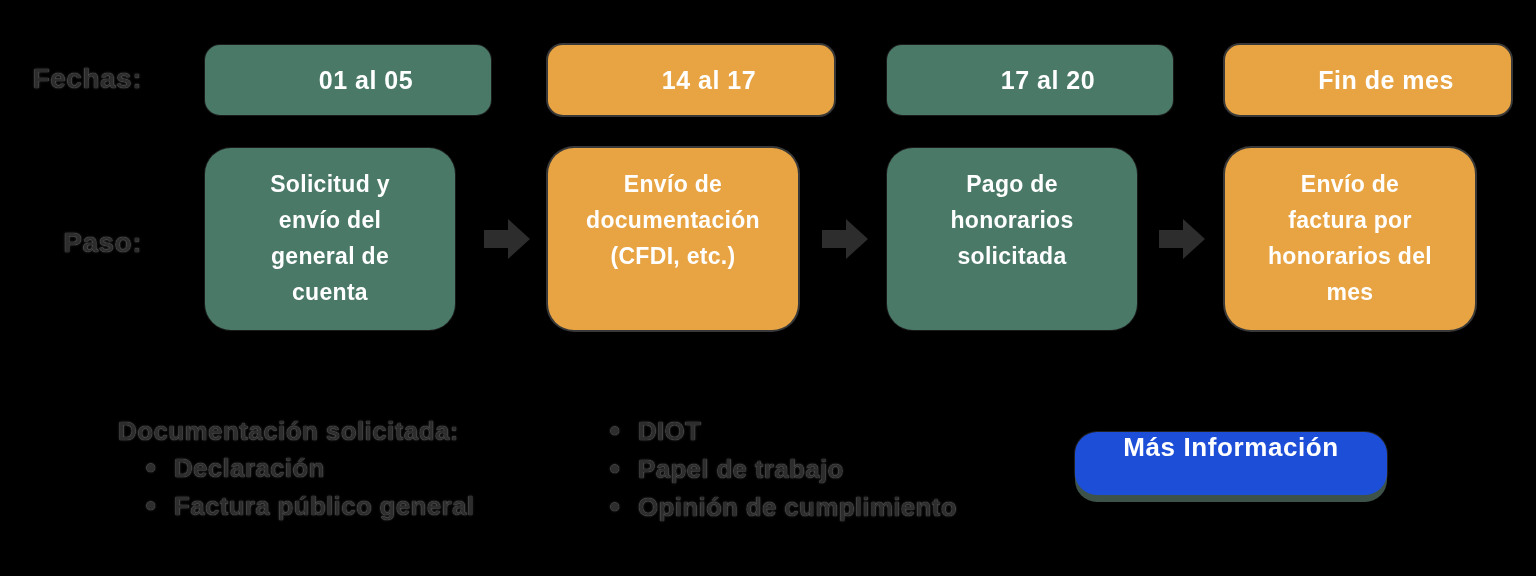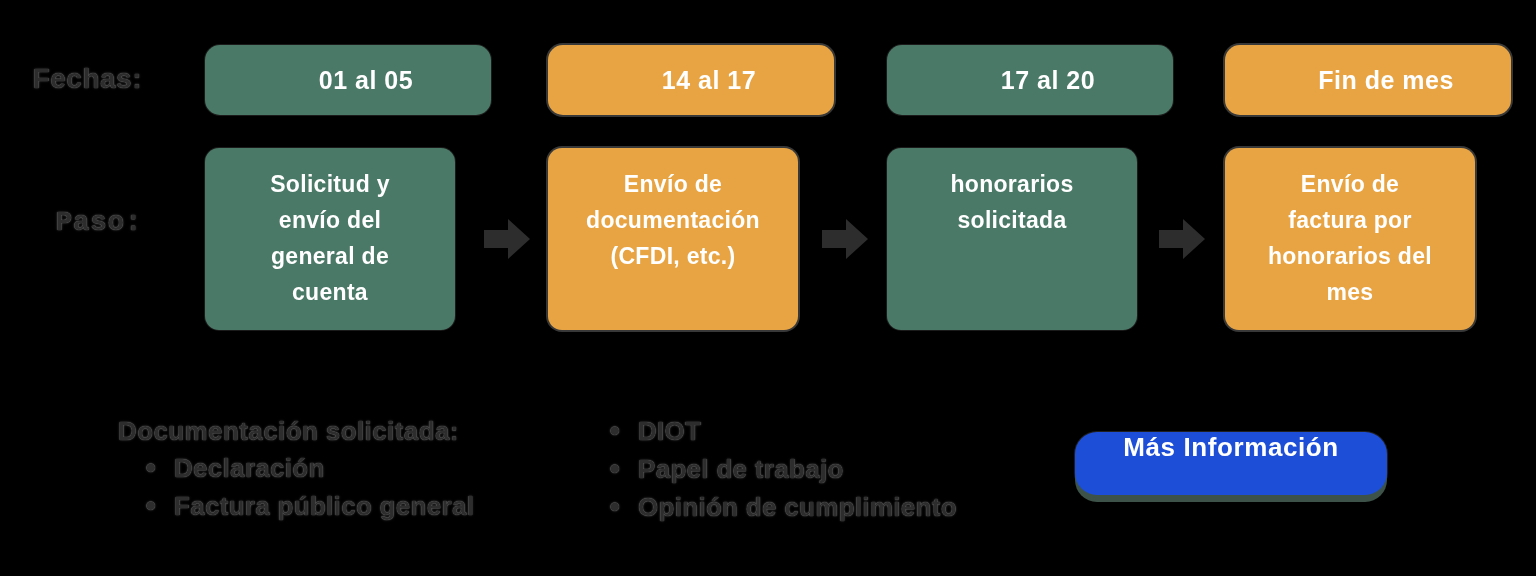--- a/index.html
+++ b/index.html
@@ -10,29 +10,29 @@
   
   .ink{
     color:#2d2d2d;
     text-shadow:0 0 1px rgba(255,255,255,.55),0 0 3px rgba(255,255,255,.18);
   }
   .row-label{
     position:absolute;left:0;width:142px;text-align:right;
     font-size:28px;font-weight:700;letter-spacing:.5px;line-height:30px;
   }
   .label-fechas{top:64px;}
-  .label-paso{top:208px;font-family:Liberation Mono, monospace;}
+  .label-paso{top:228px;}
 
   .date-box{
     position:absolute;top:45px;width:250px;height:70px;border-radius:15px;
     display:flex;align-items:center;justify-content:center;
     color:#ffffff;font-size:25px;font-weight:700;letter-spacing:.5px;padding-left:36px;
   }
   .step-box{
-    position:absolute;top:148px;width:250px;height:182px;border-radius:14px;
+    position:absolute;top:148px;width:250px;height:182px;border-radius:26px;
     box-sizing:border-box;padding:18px 18px 0 18px;text-align:center;
     color:#ffffff;font-size:23px;font-weight:700;line-height:36px;letter-spacing:.3px;
   }
   .step-line{display:block;}
   .green{background:#4A7967;box-shadow:0 0 0 1px rgba(255,255,255,.10);}
   .orange{background:#E8A443;box-shadow:0 0 0 2px rgba(255,255,255,.22);}
 
   .arrow{position:absolute;top:219px;width:46px;height:40px;}
   .arrow svg{display:block;}
 
@@ -97,20 +97,21 @@
     <span class="step-line">(CFDI, etc.)</span>
   </div>
 
   <div class="arrow" style="left:822px">
     <svg width="46" height="40" viewBox="0 0 46 40">
         <polygon points="0,11 24,11 24,0 46,20 24,40 24,29 0,29" fill="#2d2d2d"></polygon>
       </svg>
   </div>
 
   <div class="step-box green" style="left:887px">
+    <span class="step-line">Pago de</span>
     <span class="step-line">honorarios</span>
     <span class="step-line">solicitada</span>
   </div>
 
   <div class="arrow" style="left:1159px">
     <svg width="46" height="40" viewBox="0 0 46 40">
         <polygon points="0,11 24,11 24,0 46,20 24,40 24,29 0,29" fill="#2d2d2d"></polygon>
       </svg>
   </div>
 

